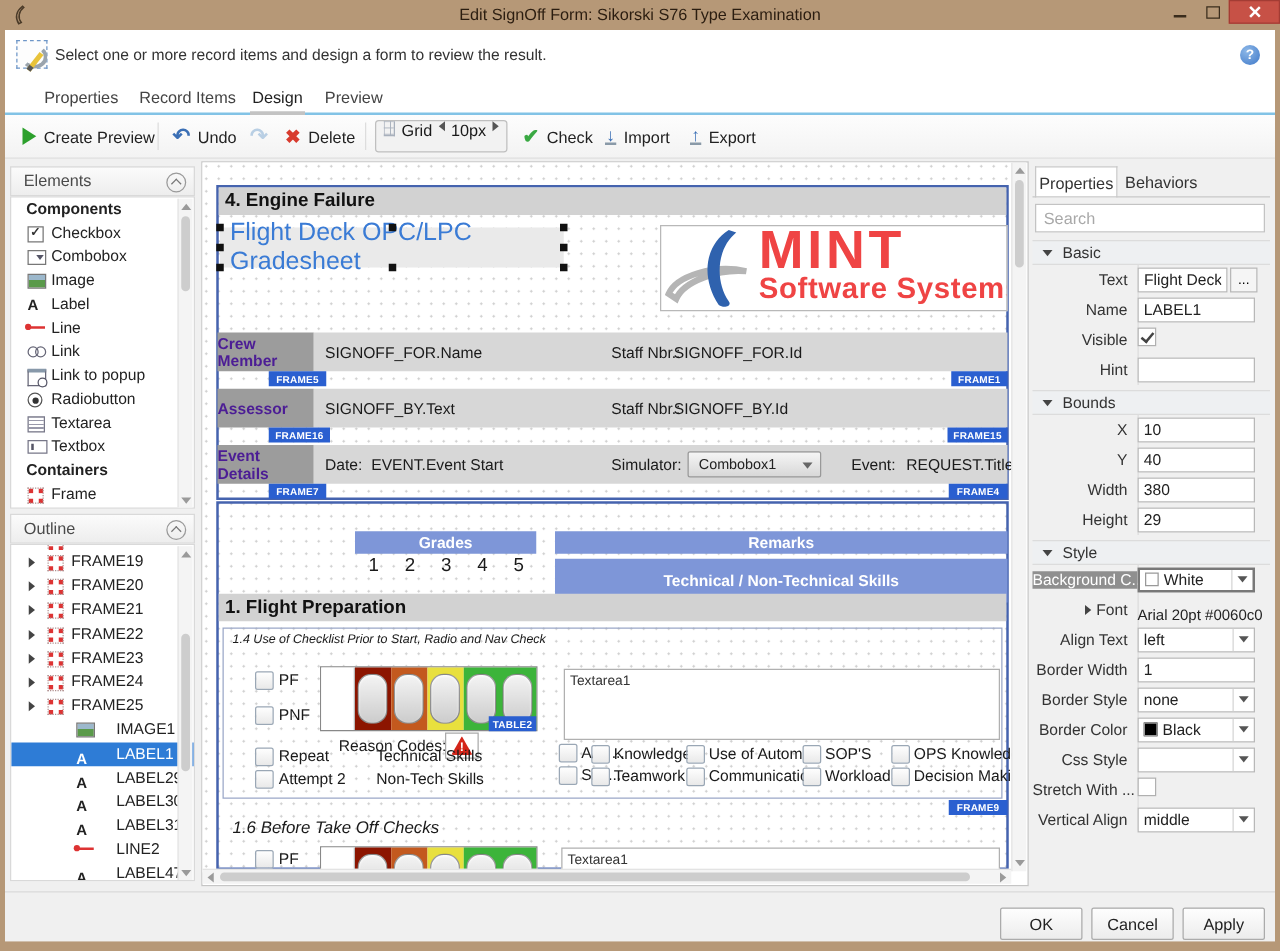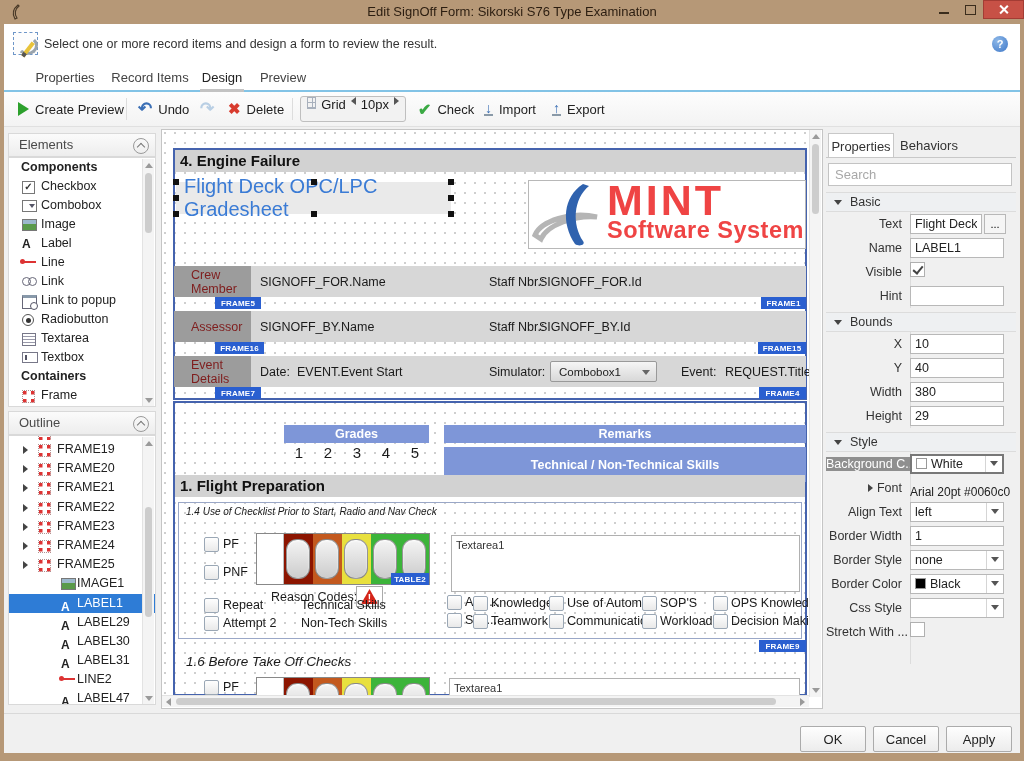--- a/index.html
+++ b/index.html
@@ -99,39 +99,39 @@
   .ic-frame{width:11px;height:11px;border:1px dotted #b09090;
       background-image:linear-gradient(#d33,#d33),linear-gradient(#d33,#d33),linear-gradient(#d33,#d33),linear-gradient(#d33,#d33);
       background-size:3.5px 3.5px;background-repeat:no-repeat;
       background-position:0 0,100% 0,0 100%,100% 100%}
   
   .tree-row{position:relative;height:19.2px;line-height:19px;font-size:12.5px;color:#222;white-space:nowrap}
   .tree-row .arr{position:absolute;left:14px;top:6px;width:0;height:0;border-left:5px solid #444;border-top:4px solid transparent;border-bottom:4px solid transparent}
   .tree-row .tico{position:absolute;left:29px;top:4px}
   .tree-row .tico2{position:absolute;left:52px;top:4px}
   .tree-row .tlbl{position:absolute;left:48px}
-  .tree-row .tlbl2{position:absolute;left:68px}
+  .tree-row .tlbl2{position:absolute;left:84px}
   .tree-row.sel{background:#2e7cd6;color:#fff}
   
   .sbar-v{position:absolute;width:12px;background:#f4f4f4;border-left:1px solid #e3e3e3;box-sizing:border-box}
   .sbar-h{position:absolute;height:12px;background:#f4f4f4;border-top:1px solid #e3e3e3;box-sizing:border-box}
   .sthumb{position:absolute;background:#cdcdcd;border-radius:4px}
   .sarrow{position:absolute;width:0;height:0}
   .sa-up{border-left:4px solid transparent;border-right:4px solid transparent;border-bottom:5px solid #9a9a9a}
   .sa-dn{border-left:4px solid transparent;border-right:4px solid transparent;border-top:5px solid #9a9a9a}
   .sa-lt{border-top:4px solid transparent;border-bottom:4px solid transparent;border-right:5px solid #9a9a9a}
   .sa-rt{border-top:4px solid transparent;border-bottom:4px solid transparent;border-left:5px solid #9a9a9a}
 
   
   #canvas{left:157px;top:105px;width:662px;height:580px;background:#fff;border:1px solid #c5c5c5;box-sizing:border-box}
   #canvas-content{position:absolute;left:0;top:0;width:648px;height:568px;overflow:hidden;
       background-image:radial-gradient(#cfcfcf 1px,transparent 1px);background-size:10px 10px;background-position:8px 8px;background-color:#fff}
   .blue-frame{position:absolute;border:2px solid #4563ae;box-sizing:border-box}
   .gray-bar{position:absolute;background:#d2d2d2;font-weight:bold;font-size:15px;line-height:22px;padding-left:5px;box-sizing:border-box;color:#111}
-  .row-head{position:absolute;background:#9c9c9c;color:#7f1d1d;font-weight:normal;font-size:12.5px;display:flex;align-items:center;padding-left:17px;box-sizing:border-box}
+  .row-head{position:absolute;background:#9c9c9c;color:#4c1d95;font-weight:bold;font-size:12.5px;display:flex;align-items:center;padding-left:0;box-sizing:border-box}
   .row-body{position:absolute;background:#d7d7d7}
   .rtxt{position:absolute;top:0;height:100%;display:flex;align-items:center;font-size:12.5px;white-space:nowrap}
   .badge{position:absolute;height:12px;background:#2a5fd0;color:#fff;font-size:8px;font-weight:bold;
       display:flex;align-items:center;justify-content:center;letter-spacing:.2px}
   .peri{position:absolute;background:#7e96d8;color:#fff;font-weight:bold;font-size:12.5px;
       display:flex;align-items:center;justify-content:center}
   .handle{position:absolute;width:6px;height:6px;background:#111}
   #sel-label{background:#eaeaea;display:flex;align-items:center;padding-left:8px;box-sizing:border-box;
       font-size:20px;color:#3a7bd5}
   #logo-box{background:#fff;border:1px solid #b8b8b8;box-sizing:border-box;overflow:hidden}
@@ -440,21 +440,21 @@
       <div class="row-body" style="left:89px;top:136px;width:555px;height:31px">
         <span class="rtxt b" style="left:9px">SIGNOFF_FOR.Name</span>
         <span class="rtxt" style="left:238px">Staff Nbr.:</span>
         <span class="rtxt b" style="left:288px">SIGNOFF_FOR.Id</span>
       </div>
       <div class="badge" style="left:53px;top:167px;width:46px">FRAME5</div>
       <div class="badge" style="left:599px;top:167px;width:45px">FRAME1</div>
 
       <div class="row-head" style="left:12px;top:181px;width:77px;height:31px">Assessor</div>
       <div class="row-body" style="left:89px;top:181px;width:555px;height:31px">
-        <span class="rtxt" style="left:9px">SIGNOFF_BY.Name</span>
+        <span class="rtxt" style="left:9px">SIGNOFF_BY.Text</span>
         <span class="rtxt" style="left:238px">Staff Nbr.:</span>
         <span class="rtxt" style="left:288px">SIGNOFF_BY.Id</span>
       </div>
       <div class="badge" style="left:53px;top:212px;width:49px">FRAME16</div>
       <div class="badge" style="left:596px;top:212px;width:48px">FRAME15</div>
 
       <div class="row-head" style="left:12px;top:226px;width:77px;height:31px">Event Details</div>
       <div class="row-body" style="left:89px;top:226px;width:555px;height:31px">
         <span class="rtxt" style="left:9px">Date:</span>
         <span class="rtxt" style="left:46px">EVENT.Event Start</span>
@@ -704,20 +704,29 @@
               <span class="da"></span>
             </div>
           </div>
       </div>
       <div class="prow">
         <div class="plabel">Stretch With ...</div>
         <div class="pctl">
             <div class="pcheck"></div>
           </div>
       </div>
+      <div class="prow">
+        <div class="plabel">Vertical Align</div>
+        <div class="pctl">
+            <div class="pdrop">
+              <span>middle</span>
+              <span class="da"></span>
+            </div>
+          </div>
+      </div>
     </div>
   </div>
 
   <div id="footer" class="abs">
     <div class="fbtn" style="left:796px">OK</div>
     <div class="fbtn" style="left:869px">Cancel</div>
     <div class="fbtn" style="left:942px">Apply</div>
   </div>
 </div>
 

